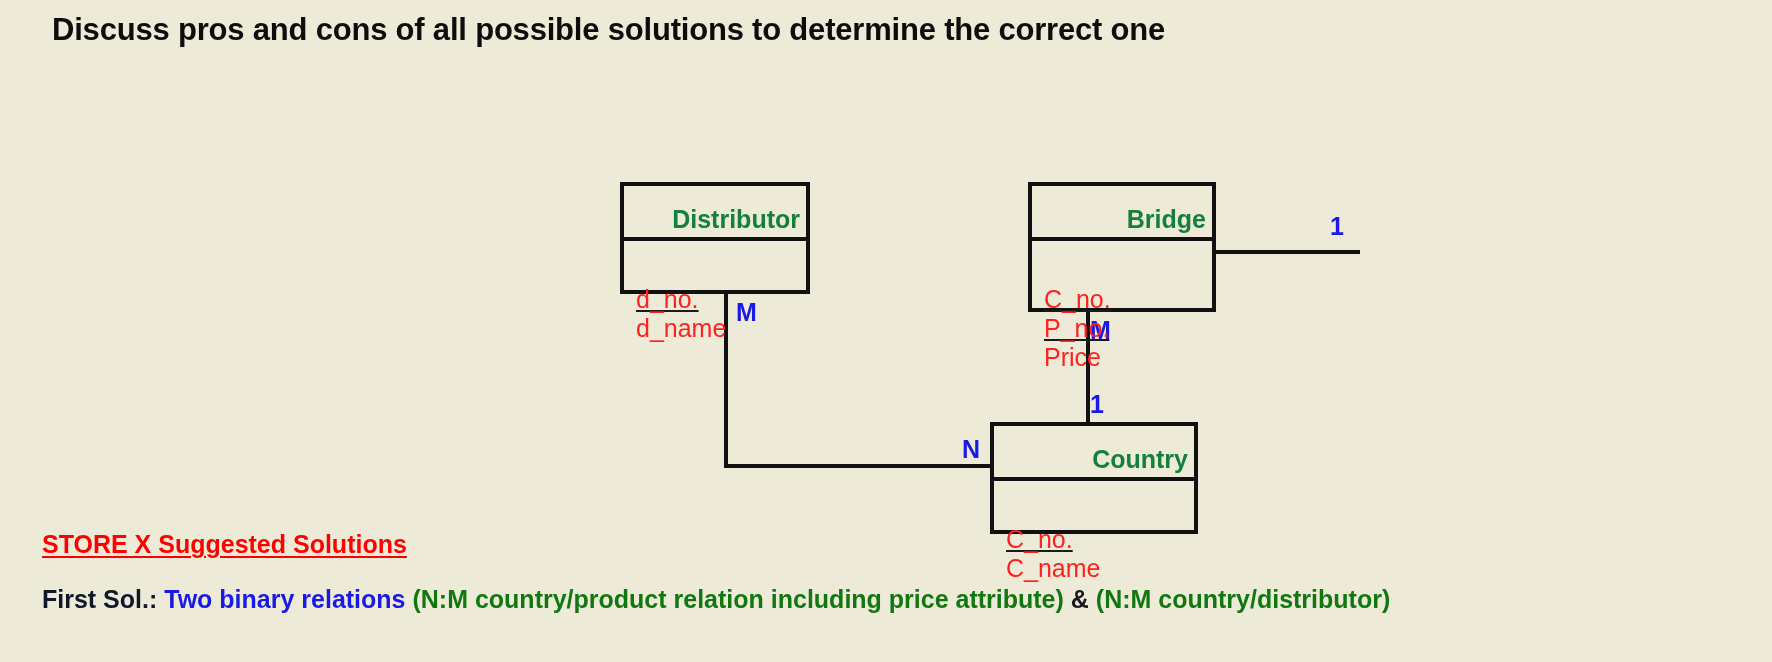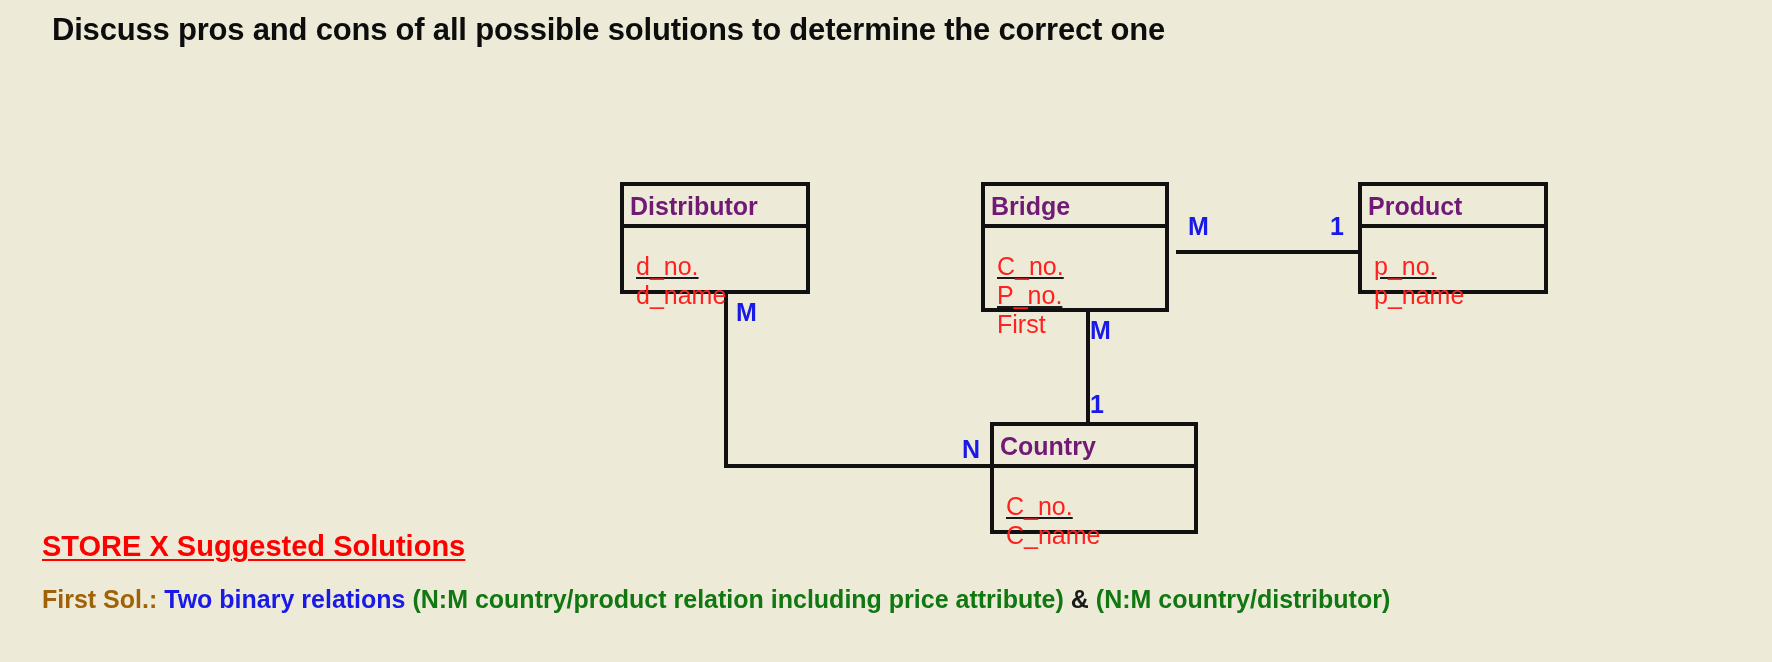--- a/index.html
+++ b/index.html
@@ -35,30 +35,31 @@
 
   
   .entity {
     position: absolute;
     border: 4px solid #111111;
     background: #edebd8;
     box-sizing: border-box;
   }
   .entity-header {
     border-bottom: 4px solid #111111;
-    text-align: left;
-    color: #701a75;
+    text-align: right;
+    color: #15803d;
     font-weight: bold;
     font-size: 25px;
     line-height: 30px;
-    padding: 5px 6px 3px 6px;
+    padding: 18px 6px 3px 6px;
     white-space: nowrap;
   }
   .entity-body {
-    padding: 24px 0 6px 12px;
+    padding: 10px 0 6px 12px;
+    margin-top: 34px;
   }
   .attr {
     color: #ff2020;
     font-size: 25px;
     line-height: 29px;
     white-space: nowrap;
     display: block;
     width: max-content;
   }
   .attr.key {
@@ -86,35 +87,35 @@
     white-space: nowrap;
   }
 
   
   .solutions-heading {
     position: absolute;
     left: 42px;
     top: 530px;
     color: #ff0000;
     font-weight: bold;
-    font-size: 29px;
+    font-size: 25px;
     text-decoration: underline;
     text-decoration-thickness: 2px;
     text-underline-offset: 3px;
     white-space: nowrap;
   }
   .solution-line {
     position: absolute;
     left: 42px;
     top: 585px;
     font-size: 25px;
     font-weight: bold;
     white-space: nowrap;
   }
-  .sol-label { color: #a16207; }
+  .sol-label { color: #0f172a; }
   .sol-main  { color: #1a1ae6; margin-top: 25px; }
   .sol-note  { color: #117711; }
   .sol-amp   { color: #1a1a1a; }
 </style>
 </head>
 <body>
 
 <div id="canvas">
 
   <div class="slide-title">Discuss pros and cons of all possible solutions to determine the correct one</div>
@@ -135,36 +136,29 @@
   <div class="card" style="left:962px; top:437px;">N</div>
 
   <div class="entity" style="left:620px; top:182px; width:190px; height:112px;">
     <div class="entity-header">Distributor</div>
     <div class="entity-body">
       <span class="attr key">d_no.</span>
       <span class="attr">d_name</span>
     </div>
   </div>
 
-  <div class="entity" style="left:981px; top:182px; width:188px; height:130px;">
+  <div class="entity" style="left:1028px; top:182px; width:188px; height:130px;">
     <div class="entity-header">Bridge</div>
     <div class="entity-body">
       <span class="attr key">C_no.</span>
       <span class="attr key">P_no.</span>
-      <span class="attr">First</span>
+      <span class="attr">Price</span>
     </div>
   </div>
 
-  <div class="entity" style="left:1358px; top:182px; width:190px; height:112px;">
-    <div class="entity-header">Product</div>
-    <div class="entity-body">
-      <span class="attr key">p_no.</span>
-      <span class="attr">p_name</span>
-    </div>
-  </div>
 
   <div class="entity" style="left:990px; top:422px; width:208px; height:112px;">
     <div class="entity-header">Country</div>
     <div class="entity-body">
       <span class="attr key">C_no.</span>
       <span class="attr">C_name</span>
     </div>
   </div>
 
   <div class="solutions-heading">STORE X Suggested Solutions</div>

